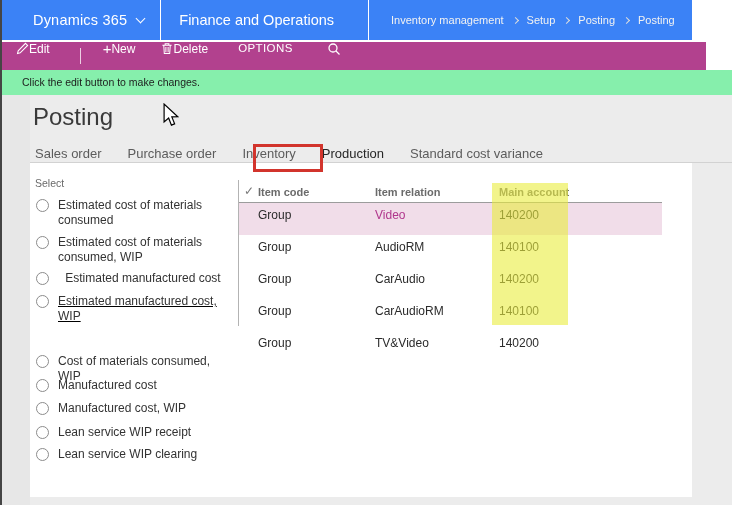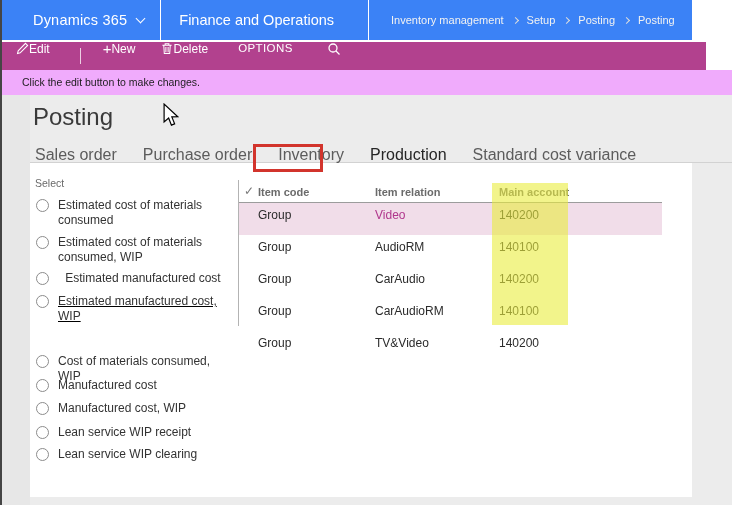--- a/index.html
+++ b/index.html
@@ -38,32 +38,32 @@
   .cmd-btn svg { display:block; }
   .cmd-divider { width:1px; height:16px; background:rgba(255,255,255,.75); margin:0 14px 0 22px; }
   .cmd-edit { margin-left:6px; }
   .cmd-new .plus { font-size:15px; font-weight:400; line-height:1; margin-top:-1px; }
   .cmd-options { letter-spacing:.4px; margin-left:14px; font-size:11.5px; }
   .cmd-search { margin-left:18px; }
 
   
   .notice {
     position:absolute; left:2px; top:70px; width:730px; height:25px;
-    background:#f0abfc; color:#1d1d1d; font-size:10.5px; line-height:25px; padding-left:20px;
+    background:#86efac; color:#1d1d1d; font-size:10.5px; line-height:25px; padding-left:20px;
   }
 
   
   .page-bg { position:absolute; left:2px; top:95px; width:730px; height:410px; background:#ececec; }
   .left-strip { position:absolute; left:2px; top:95px; width:28px; height:410px; background:#e7e7e7; }
   .card { position:absolute; left:30px; top:163px; width:662px; height:334px; background:#ffffff; }
   .tabstrip-border { position:absolute; left:30px; top:162px; width:702px; height:1px; background:#d2d2d2; }
 
   
   .page-title { position:absolute; left:33px; top:103px; font-size:24px; font-weight:300; color:#3a3a3a; }
-  .tabs { position:absolute; left:35px; top:146px; display:flex; font-size:16px; color:#5c5c5c; }
+  .tabs { position:absolute; left:35px; top:146px; display:flex; font-size:13px; color:#5c5c5c; }
   .tab { margin-right:26px; cursor:default; padding-bottom:4px; }
   .tab.selected { color:#262626; }
   .anno-tab-box {
     position:absolute; left:253px; top:144px; width:70px; height:28px;
     border:3px solid #d2342c; z-index:6; pointer-events:none;
   }
 
   
   .select-label { position:absolute; left:35px; top:177px; font-size:10.5px; color:#6a6a6a; }
   .radio-row { position:absolute; left:36px; display:flex; gap:9px; cursor:default; }

